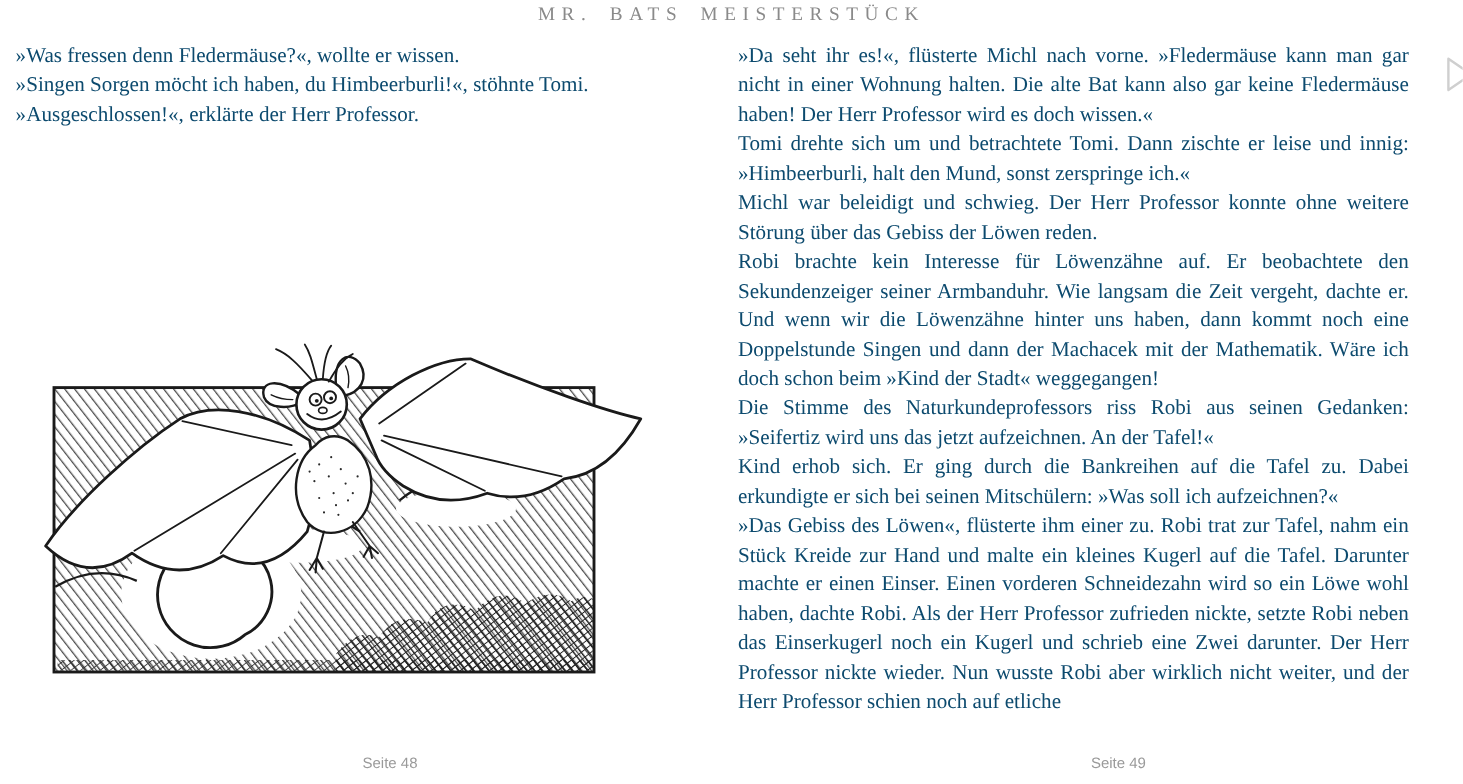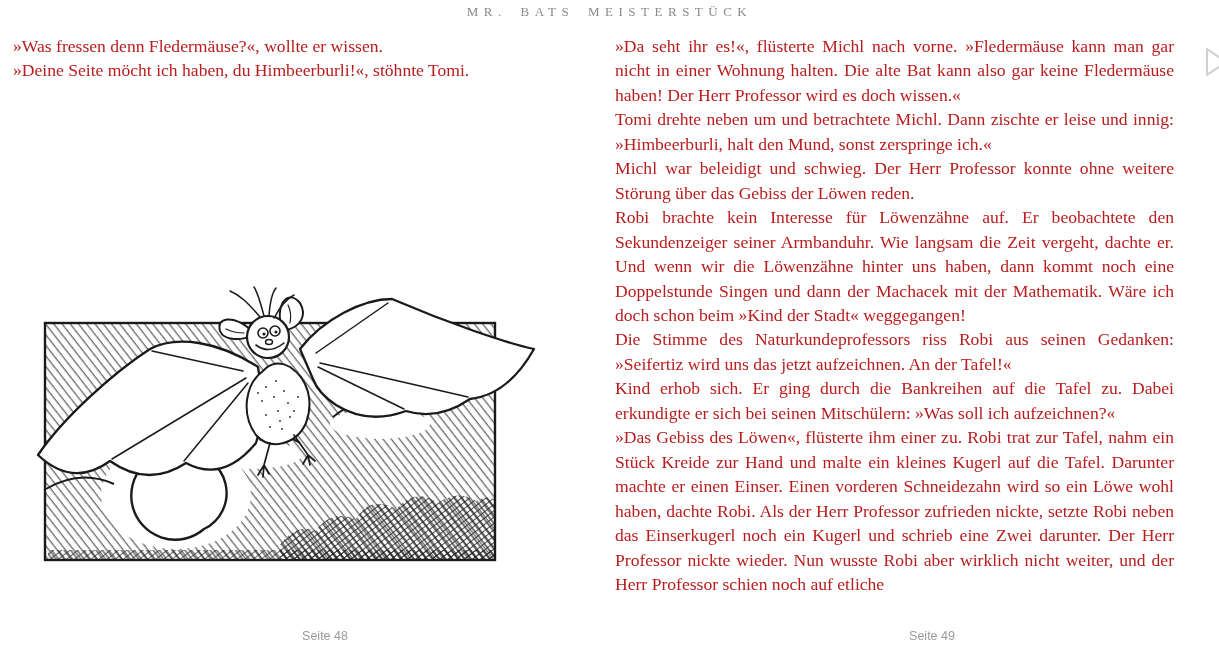--- a/index.html
+++ b/index.html
@@ -13,29 +13,29 @@
     position: relative;
     width: 1219px; height: 653px;
     background: #ffffff;
     overflow: hidden;
   }
   .book-title {
     position: absolute;
     top: 4px; left: 0; width: 1219px;
     text-align: center;
     font-family: "Liberation Serif", "DejaVu Serif", serif;
-    font-size: 13px;
+    font-size: 16px;
     letter-spacing: 5.5px;
     word-spacing: 5px;
     color: #8a8a8a;
   }
   .text-col {
     position: absolute;
     top: 34px;
-    color: #b91c1c;
+    color: #0c4a6e;
     font-size: 17.6px;
     line-height: 24.45px;
   }
   .text-col.left  { left: 13px;  width: 561px; }
   .text-col.right { left: 615px; width: 559px; }
   .text-col p {
     margin: 0;
     text-align: justify;
     hyphens: none;
   }
@@ -65,21 +65,22 @@
 </style>
 </head>
 <body>
 
 <div class="screen">
 
   <div class="book-title">MR. BATS MEISTERSTÜCK</div>
 
   <div class="text-col left">
     <p>»Was fressen denn Fledermäuse?«, wollte er wissen.</p>
-    <p>»Deine Seite möcht ich haben, du Himbeerburli!«, stöhnte Tomi.</p>
+    <p>»Singen Sorgen möcht ich haben, du Himbeerburli!«, stöhnte Tomi.</p>
+    <p>»Ausgeschlossen!«, erklärte der Herr Professor.</p>
   </div>
 
   <svg class="illustration" viewBox="0 0 522 300" xmlns="http://www.w3.org/2000/svg">
     <defs>
       <pattern id="hatch" patternUnits="userSpaceOnUse" width="6.5" height="6.5" patternTransform="rotate(-38)">
         <line x1="3" y1="0" x2="3" y2="6.5" stroke="#3d3d3d" stroke-width="1"></line>
       </pattern>
       <pattern id="bush" patternUnits="userSpaceOnUse" width="5" height="5" patternTransform="rotate(-38)">
         <line x1="2" y1="0" x2="2" y2="5" stroke="#1c1c1c" stroke-width="1.2"></line>
         <line x1="0" y1="2.5" x2="5" y2="2.5" stroke="#222222" stroke-width="0.8"></line>
@@ -154,21 +155,21 @@
       <circle cx="258" cy="49" r="1.6" fill="#1a1a1a" stroke="none"></circle>
       <ellipse cx="251" cy="59" rx="3.5" ry="2.5" fill="#ffffff" stroke-width="1.4"></ellipse>
       <path d="M 238 62 Q 251 72 266 60" fill="none" stroke-width="1.6"></path>
     </g>
   </svg>
 
   <div class="page-number left">Seite 48</div>
 
   <div class="text-col right">
     <p>»Da seht ihr es!«, flüsterte Michl nach vorne. »Fledermäuse kann man gar nicht in einer Wohnung halten. Die alte Bat kann also gar keine Fledermäuse haben! Der Herr Professor wird es doch wissen.«</p>
-    <p>Tomi drehte neben um und betrachtete Michl. Dann zischte er leise und innig: »Himbeerburli, halt den Mund, sonst zerspringe ich.«</p>
+    <p>Tomi drehte sich um und betrachtete Tomi. Dann zischte er leise und innig: »Himbeerburli, halt den Mund, sonst zerspringe ich.«</p>
     <p>Michl war beleidigt und schwieg. Der Herr Professor konnte ohne weitere Störung über das Gebiss der Löwen reden.</p>
     <p>Robi brachte kein Interesse für Löwenzähne auf. Er beobachtete den Sekundenzeiger seiner Armbanduhr. Wie langsam die Zeit vergeht, dachte er. Und wenn wir die Löwenzähne hinter uns haben, dann kommt noch eine Doppelstunde Singen und dann der Machacek mit der Mathematik. Wäre ich doch schon beim »Kind der Stadt« weggegangen!</p>
     <p>Die Stimme des Naturkundeprofessors riss Robi aus seinen Gedanken: »Seifertiz wird uns das jetzt aufzeichnen. An der Tafel!«</p>
     <p>Kind erhob sich. Er ging durch die Bankreihen auf die Tafel zu. Dabei erkundigte er sich bei seinen Mitschülern: »Was soll ich aufzeichnen?«</p>
     <p>»Das Gebiss des Löwen«, flüsterte ihm einer zu. Robi trat zur Tafel, nahm ein Stück Kreide zur Hand und malte ein kleines Kugerl auf die Tafel. Darunter machte er einen Einser. Einen vorderen Schneidezahn wird so ein Löwe wohl haben, dachte Robi. Als der Herr Professor zufrieden nickte, setzte Robi neben das Einserkugerl noch ein Kugerl und schrieb eine Zwei darunter. Der Herr Professor nickte wieder. Nun wusste Robi aber wirklich nicht weiter, und der Herr Professor schien noch auf etliche</p>
   </div>
 
   <div class="page-number right">Seite 49</div>
 
   <div class="next-page">

